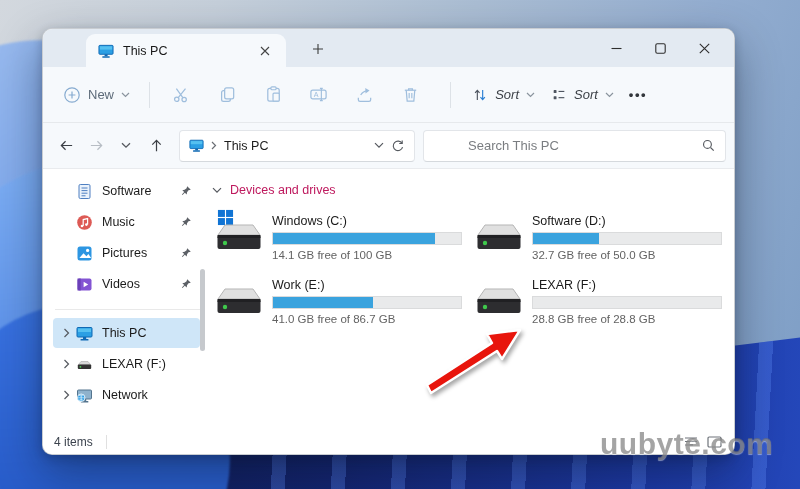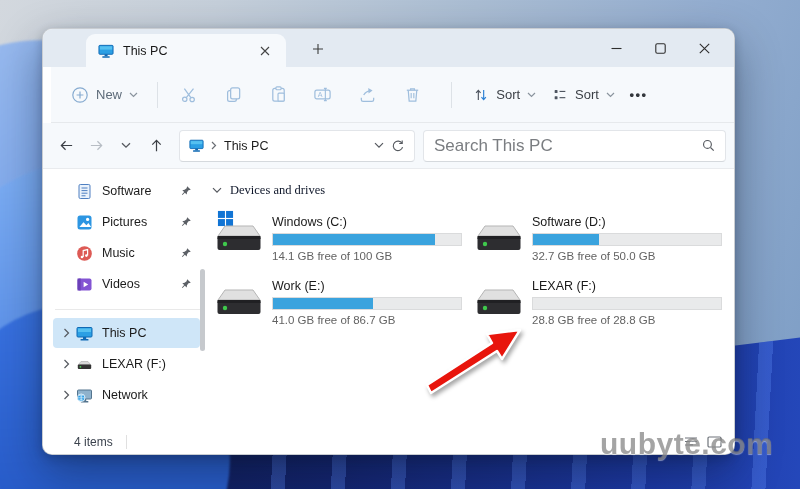--- a/index.html
+++ b/index.html
@@ -34,69 +34,69 @@
   .tab { position:absolute; left:43px; bottom:0; width:200px; height:33px;
     background:#f6f9fc; border-radius:9px 9px 0 0; display:flex; align-items:center;
     padding:0 10px 0 12px; }
   .tab-title { font-size:12.5px; color:#191919; margin-left:9px; }
   .tab-close { margin-left:auto; width:22px; height:22px; display:flex; align-items:center; justify-content:center; border-radius:4px; }
   .newtab { position:absolute; left:262px; bottom:5px; width:26px; height:26px;
     display:flex; align-items:center; justify-content:center; border-radius:4px; }
   .win-controls { position:absolute; right:8px; top:0; height:38px; display:flex; }
   .wc-btn { width:44px; height:38px; display:flex; align-items:center; justify-content:center; }
 
-  .toolbar { position:absolute; top:38px; left:8px; right:0; height:56px; background:#f6f9fc;
+  .toolbar { position:absolute; top:38px; left:0; right:0; height:56px; background:#f6f9fc;
     display:flex; align-items:center; padding:0 14px; border-bottom:1px solid #e6e9ec; }
   .btn-new { display:flex; align-items:center; gap:7px; font-size:13px; color:#5d6b79; padding:4px 6px; }
   .tsep { width:1px; height:26px; background:#dde2e7; margin:0 13px; }
   .ticon { width:40px; height:34px; display:flex; align-items:center; justify-content:center; margin-right:8px; border-radius:4px; }
   .tspacer { flex:1; }
-  .btn-chrome { display:flex; align-items:center; gap:7px; font-size:13px; color:#3a3f45; padding:4px 8px; border-radius:4px; }
+  .btn-chrome { display:flex; align-items:center; gap:7px; font-size:13px; color:#3a3f45; padding:4px 8px; border-radius:4px;font-style:italic; }
   .btn-more { width:34px; height:30px; display:flex; align-items:center; justify-content:center;
     color:#33373c; font-size:13px; font-weight:bold; letter-spacing:1.5px; margin-right:66px; }
 
   .addressrow { position:absolute; top:94px; left:0; right:0; height:46px; background:#f6f9fc;
     display:flex; align-items:center; padding:0 8px; border-bottom:1px solid #e9ebee; }
   .nav-btn { width:30px; height:30px; display:flex; align-items:center; justify-content:center; border-radius:4px; }
   .addressbox { width:236px; height:32px; margin-left:8px; background:#fff; border:1px solid #e2e5e9;
     border-bottom-color:#d5d9dd; border-radius:4px; display:flex; align-items:center; padding:0 9px; gap:7px; }
   .crumb { font-size:12.5px; color:#1d1d1d; }
   .abox-spacer { flex:1; }
   .searchbox { width:303px; height:32px; margin-left:8px; background:#fff; border:1px solid #e2e5e9;
     border-bottom-color:#d5d9dd; border-radius:4px; display:flex; align-items:center; padding:0 10px; }
-  .searchbox input { flex:1; border:none; outline:none; font-size:17px; color:#333;
-    font-family:"Liberation Sans", sans-serif; background:transparent; }
+  .searchbox input { flex:1; border:none; outline:none; font-size:13px; color:#333;
+    font-family:"Liberation Sans", sans-serif; background:transparent;margin-left:34px; }
   .searchbox input::placeholder { color:#7a7d81; }
 
   .body { position:absolute; top:140px; left:0; right:0; bottom:25px; background:#fff; display:flex; }
   .sidebar { width:163px; position:relative; padding-top:6px; flex:none; }
   .side-item { height:30px; margin:1px 6px 1px 10px; border-radius:4px; display:flex; align-items:center;
     padding:0 8px 0 5px; font-size:12.5px; color:#1b1b1b; }
   .side-item.selected { background:#cfe6f8; }
   .chev-slot { width:16px; display:flex; align-items:center; justify-content:center; flex:none; }
   .s-icon { width:17px; height:17px; margin:0 9px 0 2px; flex:none; }
   .pin { margin-left:auto; flex:none; }
   .side-divider { height:1px; background:#e9e9e9; margin:10px 6px 8px 12px; }
   .scroll-thumb { position:absolute; right:1px; top:100px; width:5px; height:82px; background:#c6c9cd; border-radius:3px; }
 
   .main { flex:1; position:relative; padding:14px 0 0 2px; }
-  .section-header { display:flex; align-items:center; gap:8px; font-size:12.5px; color:#0f172a; margin-left:4px;font-family:Liberation Serif, serif; }
+  .section-header { display:flex; align-items:center; gap:8px; font-size:12.5px; color:#be185d; margin-left:4px; }
   .drive-grid { display:grid; grid-template-columns:260px 260px; row-gap:8px; margin:12px 0 0 8px; }
   .drive-tile { display:flex; height:56px; }
   .d-icon { width:46px; height:50px; position:relative; flex:none; margin-right:10px; }
   .d-icon .hdd { position:absolute; left:0; bottom:6px; }
   .win-badge { position:absolute; left:1px; top:0px; }
   .d-info { padding-top:5px; }
   .d-name { font-size:12.5px; color:#1a1a1a; }
   .d-bar { width:190px; height:13px; background:#e9eaeb; border:1px solid #dadbdc; margin:4px 0 4px; }
   .d-fill { height:100%; background:#3aa3de; }
   .d-free { font-size:11.5px; color:#636363; }
 
   .statusbar { position:absolute; left:0; right:0; bottom:0; height:25px; background:#fff;
-    border-radius:0 0 9px 9px; display:flex; align-items:center; padding:0 12px 0 31px;
+    border-radius:0 0 9px 9px; display:flex; align-items:center; padding:0 12px 0 11px;
     font-size:12px; color:#3c434e; }
   .sb-sep { width:1px; height:14px; background:#e0e0e0; margin-left:13px; }
   .sb-icons { margin-left:auto; display:flex; gap:9px; align-items:center; }
 
   
   .arrow-overlay { position:absolute; inset:0; pointer-events:none; z-index:40; }
   .watermark { position:absolute; left:600px; top:427px; z-index:50; font-size:30px; font-weight:bold;
     color:rgba(108,108,108,.62); letter-spacing:0.5px; text-shadow:0 1px 1px rgba(255,255,255,.45);
     pointer-events:none; }
   svg { display:block; }
@@ -296,39 +296,39 @@
           </svg>
           <span>Software</span>
           <svg class="pin" width="12" height="12" viewBox="0 0 14 14">
             <path d="M8.4 1.4l4.2 4.2-2.7.6-1.7 2.3-.4 2.7-2.2-2.2-2.7 2.7-.7-.7 2.7-2.7L2.7 6l2.7-.4L7.7 3.9z" fill="#5c6066"></path>
           </svg>
         </div>
 
         <div class="side-item">
           <span class="chev-slot"></span>
           <svg class="s-icon" viewBox="0 0 17 17">
-            <rect x="1.5" y="1.5" width="14" height="14" rx="2.5" fill="#2d96e2"></rect>
-            <path d="M3.4 13l4.1-4.8 2.9 3 2-2.1 2.7 3.9z" fill="#fff"></path>
-            <circle cx="11.6" cy="5.4" r="1.6" fill="#fff"></circle>
-          </svg>
-          <span>Pictures</span>
-          <svg class="pin" width="12" height="12" viewBox="0 0 14 14">
-            <path d="M8.4 1.4l4.2 4.2-2.7.6-1.7 2.3-.4 2.7-2.2-2.2-2.7 2.7-.7-.7 2.7-2.7L2.7 6l2.7-.4L7.7 3.9z" fill="#5c6066"></path>
-          </svg>
-        </div>
-
-        <div class="side-item">
-          <span class="chev-slot"></span>
-          <svg class="s-icon" viewBox="0 0 17 17">
             <circle cx="8.5" cy="8.5" r="7.3" fill="#dd5a55"></circle>
             <path d="M7.2 12V5.6l4.4-1v6" stroke="#fff" stroke-width="1.2" fill="none"></path>
             <circle cx="6" cy="12" r="1.3" fill="#fff"></circle>
             <circle cx="10.4" cy="10.6" r="1.3" fill="#fff"></circle>
           </svg>
           <span>Music</span>
+          <svg class="pin" width="12" height="12" viewBox="0 0 14 14">
+            <path d="M8.4 1.4l4.2 4.2-2.7.6-1.7 2.3-.4 2.7-2.2-2.2-2.7 2.7-.7-.7 2.7-2.7L2.7 6l2.7-.4L7.7 3.9z" fill="#5c6066"></path>
+          </svg>
+        </div>
+
+        <div class="side-item">
+          <span class="chev-slot"></span>
+          <svg class="s-icon" viewBox="0 0 17 17">
+            <rect x="1.5" y="1.5" width="14" height="14" rx="2.5" fill="#2d96e2"></rect>
+            <path d="M3.4 13l4.1-4.8 2.9 3 2-2.1 2.7 3.9z" fill="#fff"></path>
+            <circle cx="11.6" cy="5.4" r="1.6" fill="#fff"></circle>
+          </svg>
+          <span>Pictures</span>
           <svg class="pin" width="12" height="12" viewBox="0 0 14 14">
             <path d="M8.4 1.4l4.2 4.2-2.7.6-1.7 2.3-.4 2.7-2.2-2.2-2.7 2.7-.7-.7 2.7-2.7L2.7 6l2.7-.4L7.7 3.9z" fill="#5c6066"></path>
           </svg>
         </div>
 
         <div class="side-item">
           <span class="chev-slot"></span>
           <svg class="s-icon" viewBox="0 0 17 17">
             <rect x="1.5" y="2.5" width="14" height="12" rx="2" fill="#8354d3"></rect>
             <rect x="1.5" y="2.5" width="3.2" height="12" fill="#6b40b8"></rect>

